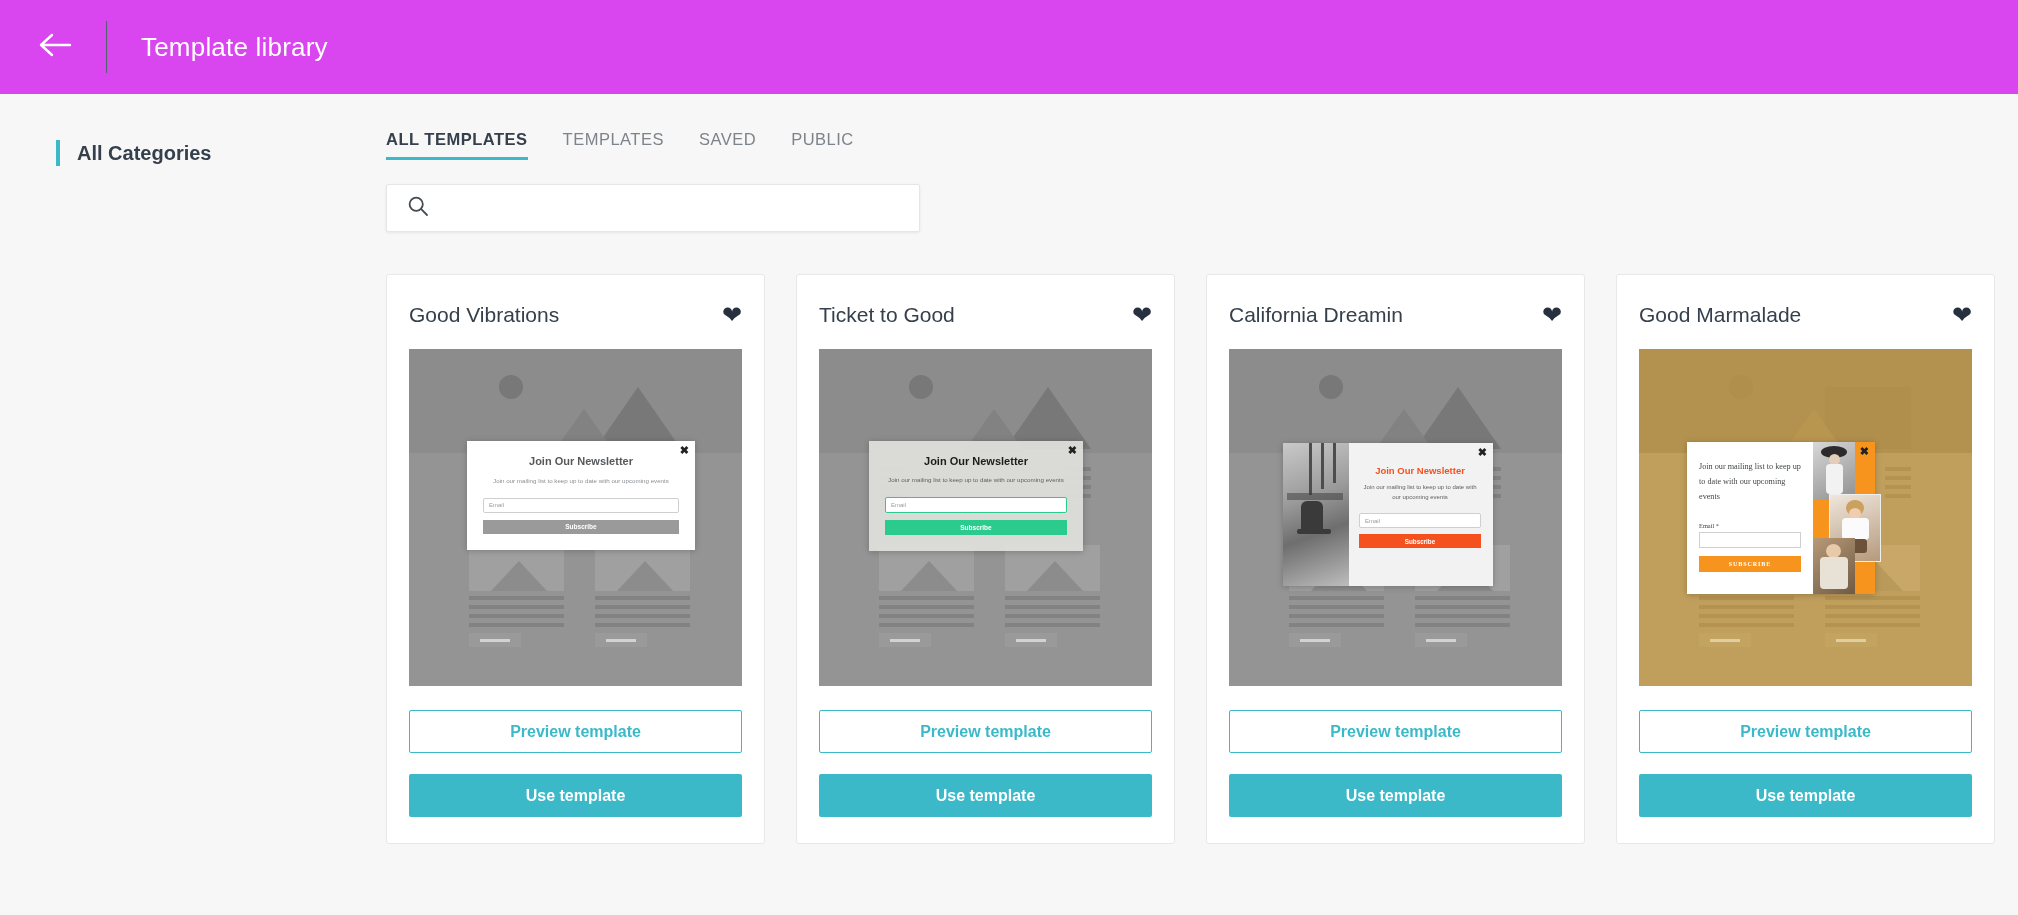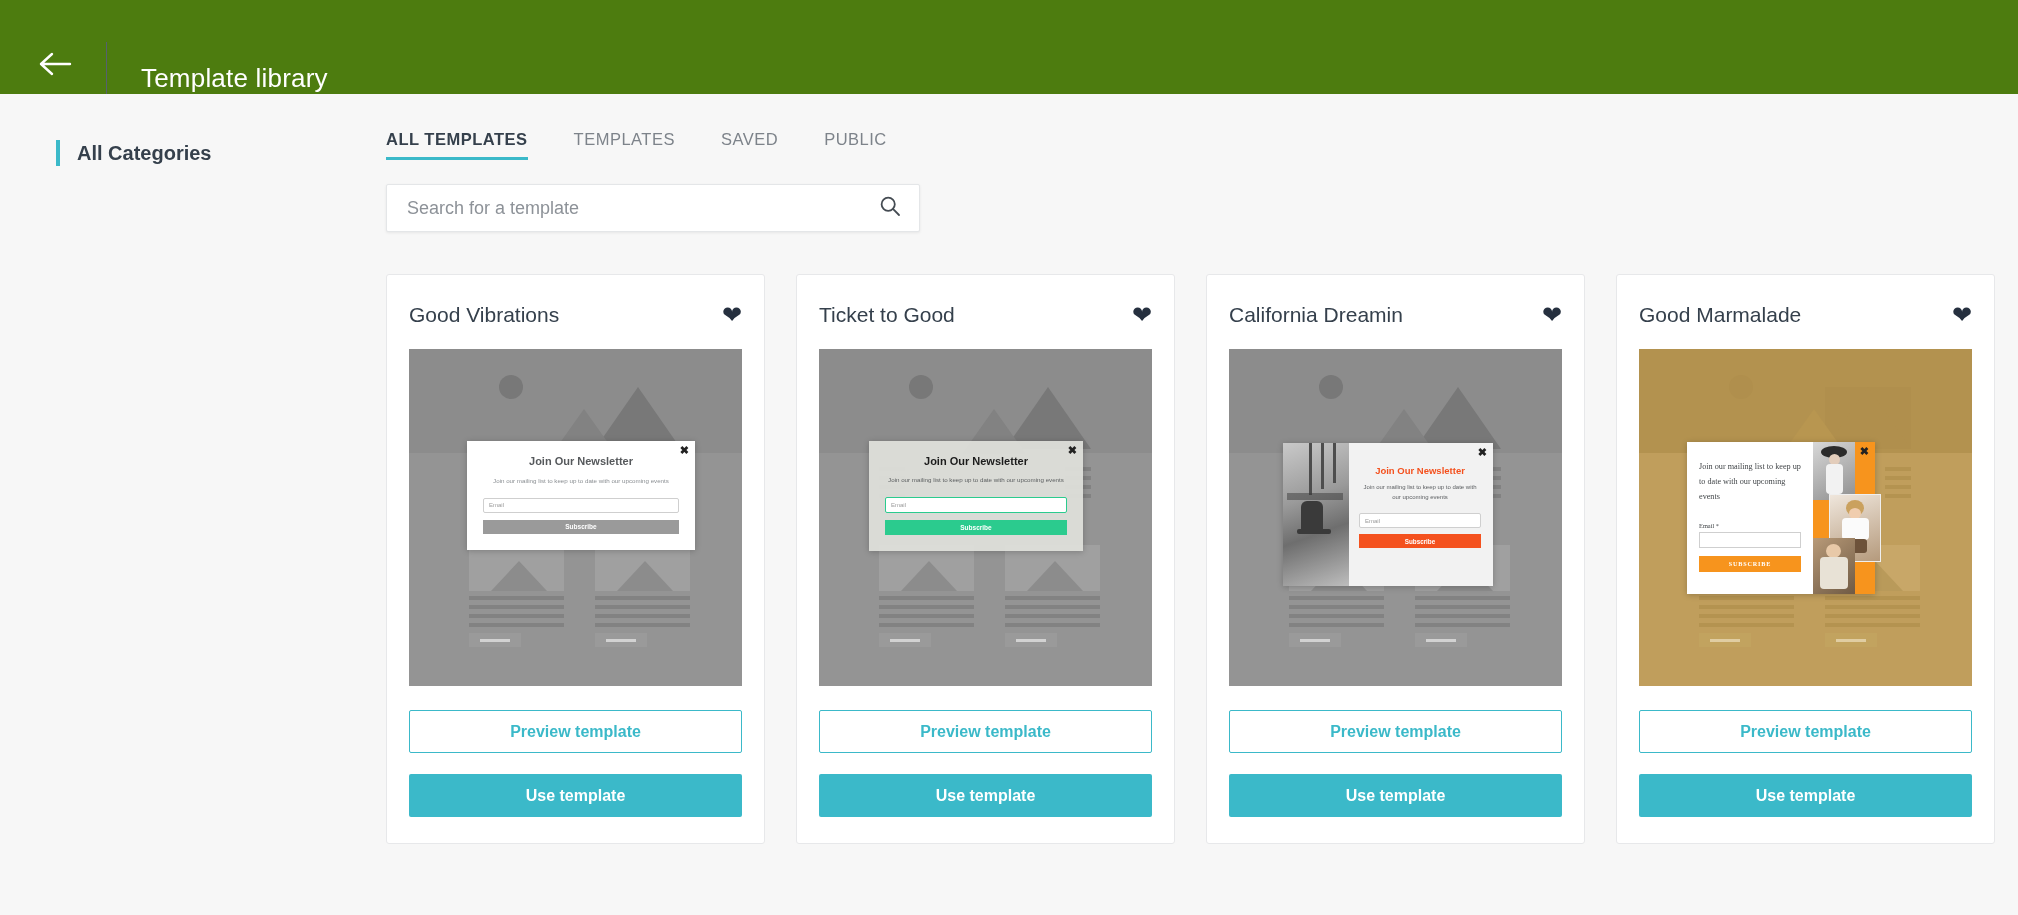--- a/index.html
+++ b/index.html
@@ -6,23 +6,23 @@
   html, body {
     width: 2018px; height: 915px;
     background: #f7f7f7;
     font-family: "Liberation Sans", sans-serif;
     overflow: hidden;
   }
 
   
   .topbar {
     height: 94px;
-    background: #4d7c0f;
+    background: #d946ef;
     display: flex;
-    align-items: flex-end;
+    align-items: center;
     padding-left: 28px;
   }
   .back-btn {
     width: 56px; height: 56px;
     display: flex; align-items: center; justify-content: center;
     cursor: pointer;
   }
   .divider-v {
     width: 1px; height: 52px;
     background: #55606f;
@@ -54,21 +54,21 @@
   .cat-label {
     font-size: 20px; font-weight: 700; color: #35404c;
   }
 
   
   .main { flex: 1; padding-top: 36px; }
   .page-title {
     font-size: 28px; font-weight: 700; color: #35404c;
     margin-bottom: 40px;
   }
-  .tabs { display: flex; gap: 16px; margin-bottom: 24px; }
+  .tabs { display: flex; gap: 5px; margin-bottom: 24px; }
   .tab {
     font-size: 16.5px; color: #7d838a; letter-spacing: .5px;
     padding: 0 0 11px 0; margin-right: 30px;
     cursor: pointer; position: relative; white-space: nowrap;
   }
   .tab.active { color: #35404c; font-weight: 700; }
   .tab.active::after {
     content: ""; position: absolute; left: 0; right: 0; bottom: 0;
     height: 3px; background: #3bb9c9;
   }
@@ -250,21 +250,20 @@
 
 
     <div class="tabs">
       <div class="tab active">ALL TEMPLATES</div>
       <div class="tab">TEMPLATES</div>
       <div class="tab">SAVED</div>
       <div class="tab">PUBLIC</div>
     </div>
 
     <div class="search-wrap">
-      <input type="text" placeholder="Search for a template" style="">
       <span>
         <svg width="22" height="22" viewBox="0 0 22 22">
           <circle cx="9.2" cy="9.2" r="6.6" stroke="#444b52" stroke-width="1.8" fill="none"></circle>
           <path d="M14.2 14.2 L20 20" stroke="#444b52" stroke-width="1.8" stroke-linecap="round"></path>
         </svg>
       </span>
     </div>
 
     <div class="cards">
 

